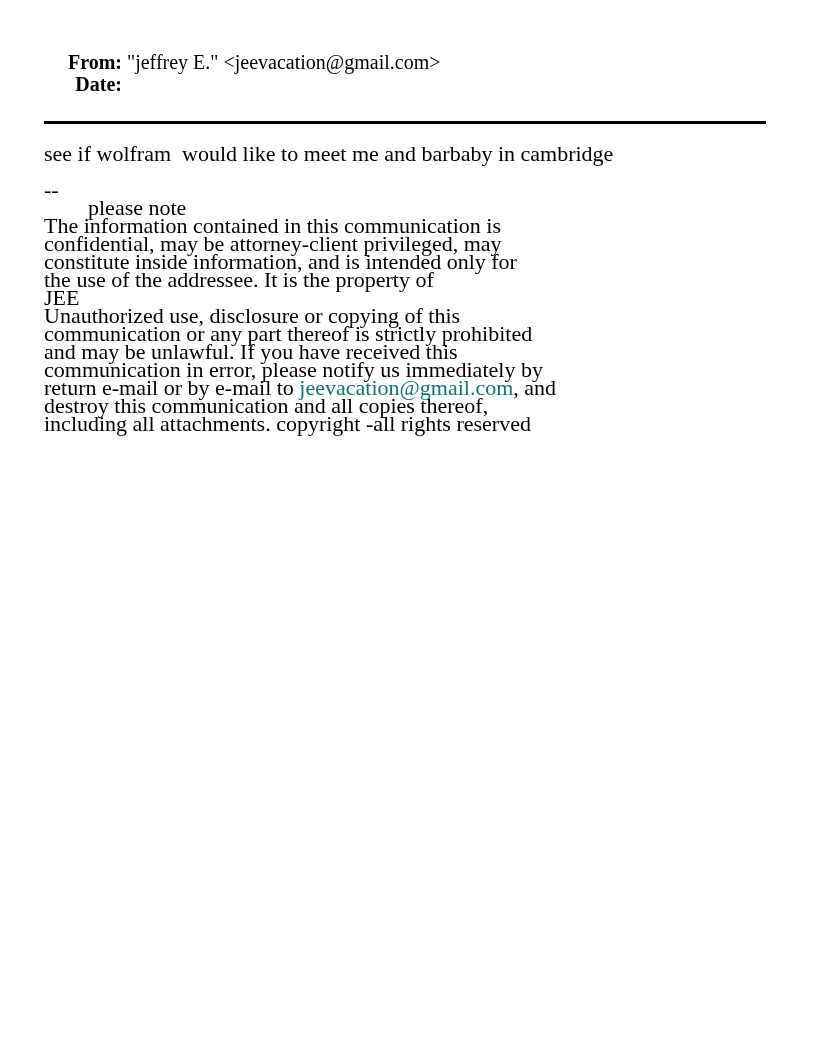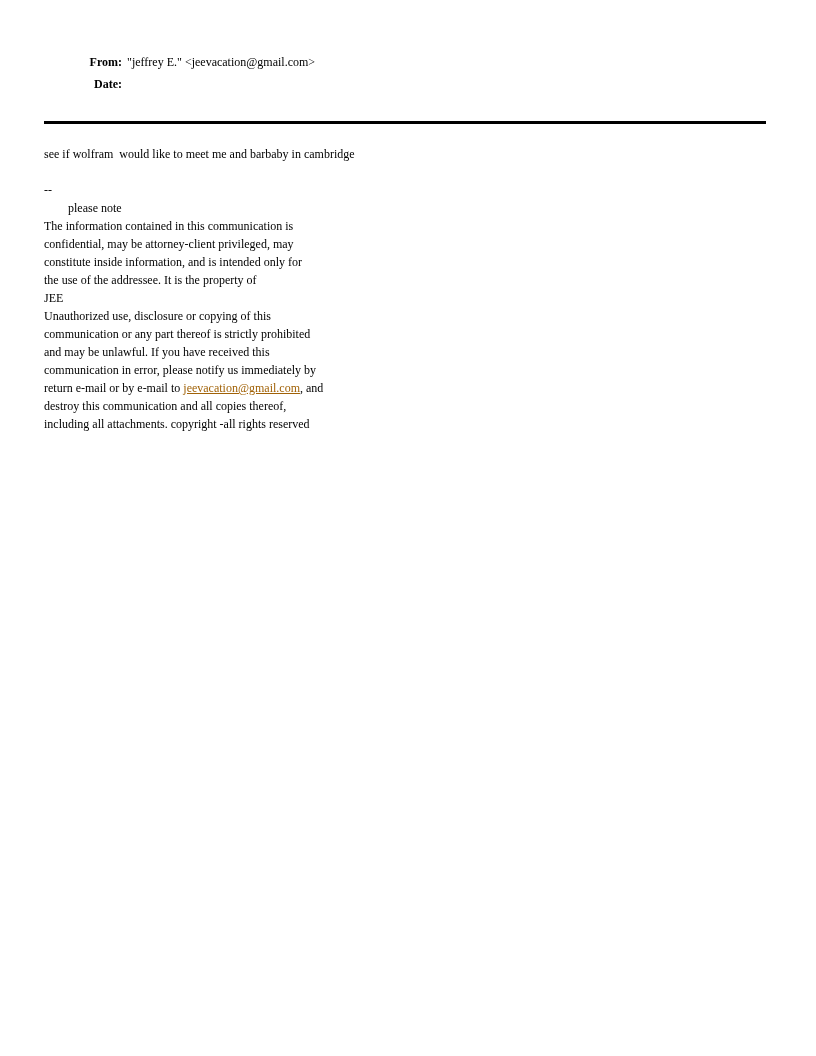--- a/index.html
+++ b/index.html
@@ -16,21 +16,21 @@
     height: 1056px;
     padding: 51px 50px 0 44px;
     background: #ffffff;
   }
   
   .header { }
   .header-row {
     display: flex;
     align-items: flex-start;
     line-height: 22px;
-    font-size: 12px;
+    font-size: 20px;
     min-height: 22px;
   }
   .header-label {
     display: inline-block;
     width: 78px;
     text-align: right;
     font-weight: bold;
     flex: 0 0 78px;
   }
   .header-value {
@@ -47,31 +47,30 @@
   
   .divider {
     border: none;
     border-top: 3px solid #000000;
     margin: 26px 0 0 0;
     width: 722px;
   }
   
   .email-body {
     margin-top: 21px;
-    font-size: 12px;
+    font-size: 22px;
     line-height: 18px;
     width: 722px;
   }
   .pre {
     white-space: pre-wrap;
     tab-size: 8;
   }
   .email-link {
-    color: #a16207;
-    text-decoration: underline;
+    color: #0f766e;
     cursor: pointer;
     white-space: pre-wrap;
   }
 </style>
 </head>
 <body>
 
 <div class="page">
 
   <div class="header">

